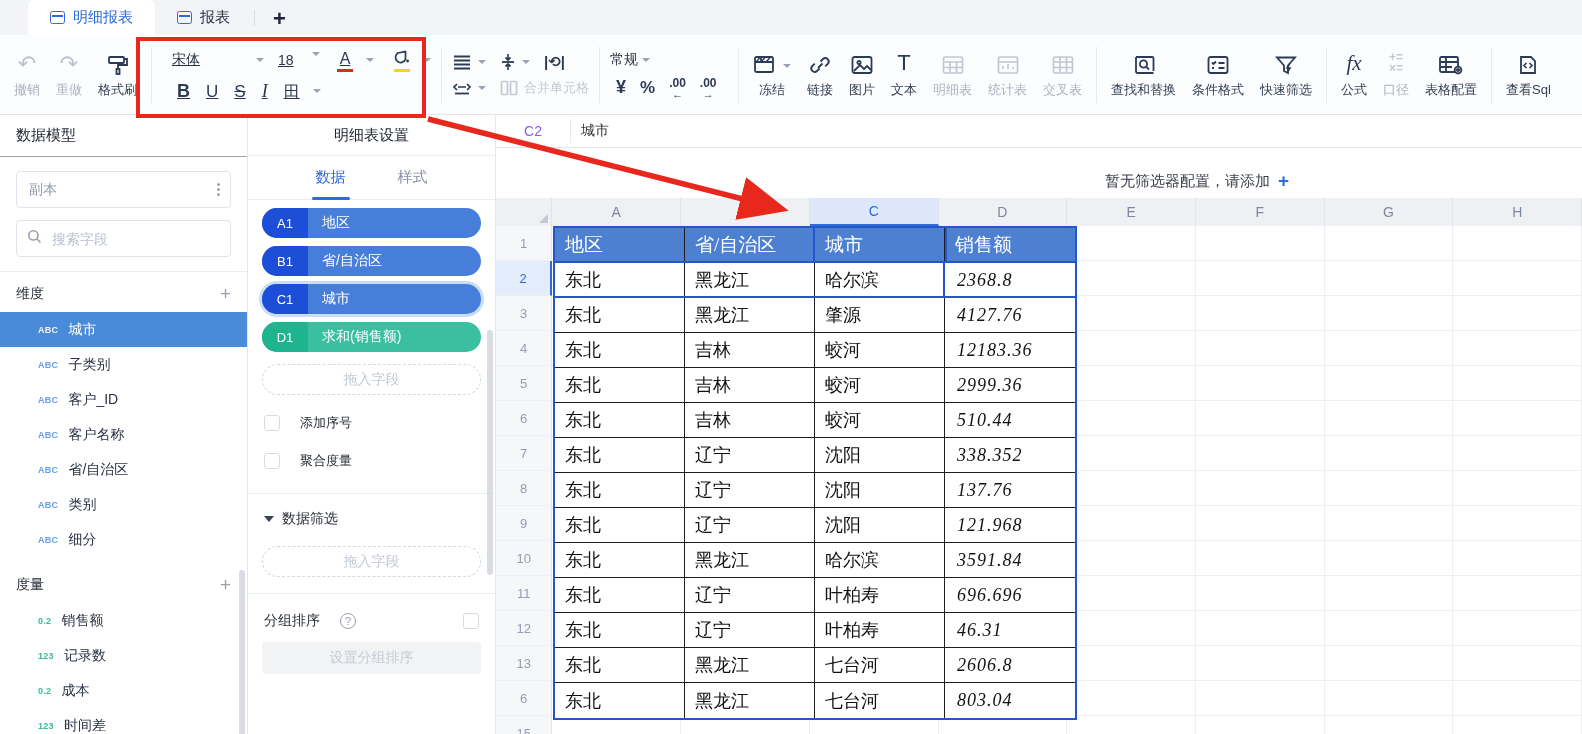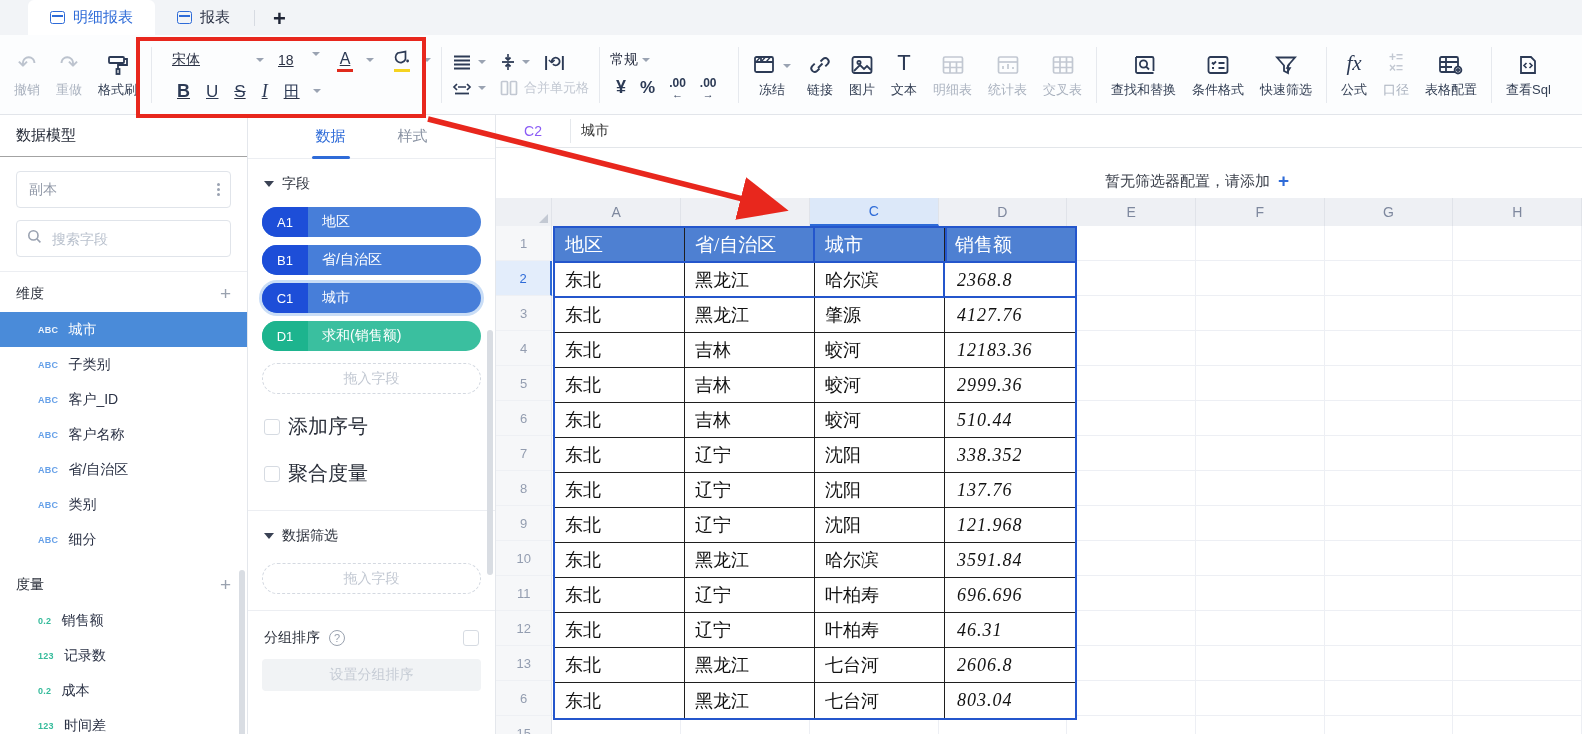--- a/index.html
+++ b/index.html
@@ -90,25 +90,25 @@
         color:#fff;font-size:14px;cursor:pointer;}
   .pill .pkey{width:46px;text-align:center;font-size:13px;flex:none;align-self:stretch;display:flex;align-items:center;justify-content:center;}
   .pill .plabel{padding-left:14px;}
   .pill.blue{background:#477ed9;}
   .pill.blue .pkey{background:#1d4ed8;}
   .pill.green{background:#3abf9f;}
   .pill.green .pkey{background:#1db48e;}
   .pill.selected{box-shadow:0 0 0 3px #c9ddf6;}
   .droppill{margin:12px 14px 0 14px;height:31px;border-radius:16px;border:1px dashed #d4d9e1;
             display:flex;align-items:center;justify-content:center;font-size:14px;color:#c2c8d2;}
-  .chk-row{display:flex;align-items:center;gap:8px;padding:13px 16px 7px 16px;font-size:20px;color:#2a2f3a;}
+  .chk-row{display:flex;align-items:center;gap:20px;padding:13px 16px 7px 16px;font-size:13px;color:#2a2f3a;}
   .chk{width:16px;height:16px;border:1px solid #d6dbe2;border-radius:3px;background:#fff;flex:none;cursor:pointer;}
   .p-div{height:1px;background:#eceef2;margin-top:16px;}
   .gs-row{display:flex;align-items:center;justify-content:space-between;padding:18px 16px 0 16px;font-size:14px;color:#2a2f3a;}
-  .gs-left{display:flex;align-items:center;gap:9px;text-align:right;}
+  .gs-left{display:flex;align-items:center;gap:20px;text-align:right;}
   .qmark{width:16px;height:16px;border:1px solid #9aa2af;border-radius:50%;color:#9aa2af;font-size:11px;
          display:inline-flex;align-items:center;justify-content:center;}
   .gs-btn{margin:12px 14px 0 14px;height:32px;background:#f1f3f5;border:none;border-radius:4px;color:#c6ccd5;
           font-size:14px;display:flex;align-items:center;justify-content:center;}
   .panel-scroll{position:absolute;right:2px;top:215px;width:6px;height:245px;border-radius:3px;background:#d9dde3;}
 
   
   .gridarea{position:absolute;left:496px;top:115px;width:1086px;height:619px;background:#fff;overflow:hidden;}
   .fxbar{height:33px;display:flex;align-items:stretch;border-bottom:1px solid #e3e6ea;}
   .namebox{width:74px;display:flex;align-items:center;justify-content:center;font-size:14px;color:#8b5cf6;cursor:text;}
@@ -494,29 +494,26 @@
       </div>
       <div class="f-item">
         <span class="fico mea">123</span>
         <span>时间差</span>
       </div>
     </div>
   <div class="sb-scroll"></div>
 </div>
 
 <div class="panel">
+  <div class="p-title">明细表设置</div>
   <div class="p-tabs">
       <div class="p-tab active">数据</div>
       <div class="p-tab">样式</div>
     </div>
 
-  <div class="sec-label">
-    <span class="tri-down"></span>
-    <span>字段</span>
-  </div>
   <div>
       <div class="pill blue">
         <span class="pkey">A1</span>
         <span class="plabel">地区</span>
       </div>
       <div class="pill blue">
         <span class="pkey">B1</span>
         <span class="plabel">省/自治区</span>
       </div>
       <div class="pill blue selected">

